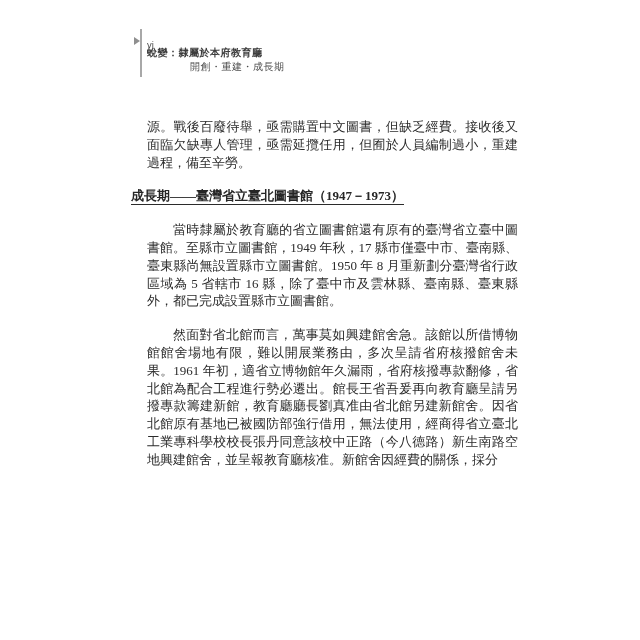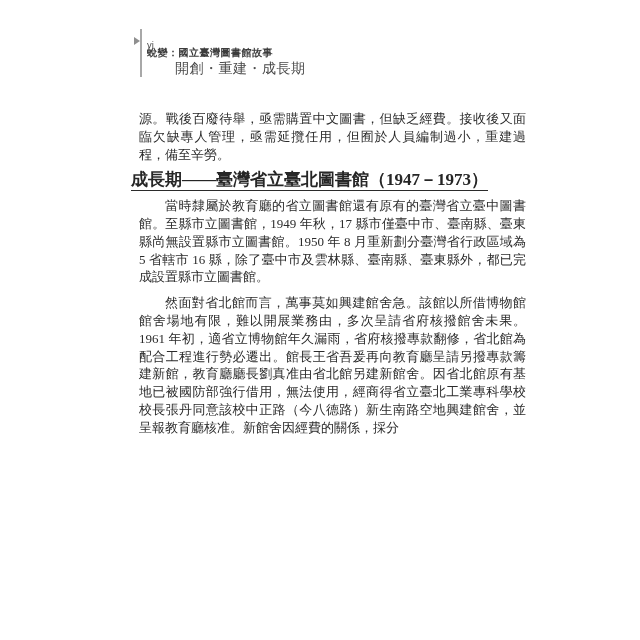--- a/index.html
+++ b/index.html
@@ -56,70 +56,70 @@
     left: 13px;
     top: 17px;
     font-size: 10px;
     font-weight: bold;
     letter-spacing: 0.5px;
     color: #3c3c3c;
     white-space: nowrap;
   }
   .hdr-sub {
     position: absolute;
-    left: 41px;
+    left: 56px;
     top: 31px;
-    font-size: 14px;
+    font-size: 10px;
     letter-spacing: 0.5px;
     color: #4a4a4a;
     white-space: nowrap;
   }
 
   
   .text-col {
     position: absolute;
     left: 131px;
     top: 102px;
     width: 403px;
     font-size: 13px;
     line-height: 17.8px;
     color: #2b2b2b;
     text-align: justify;
     text-justify: inter-ideograph;
   }
   .para {
-    margin: 8px;
+    margin: 16px;
     text-indent: 2em;
   }
   .para.no-indent {
     text-indent: 0;
   }
   .section-heading {
     margin: 5px 0 5px 0;
-    font-size: 17px;
+    font-size: 13px;
     font-weight: bold;
     line-height: 17.8px;
     color: #262626;
     text-align: left;
   }
   .section-heading .u {
     border-bottom: 1.3px solid #2b2b2b;
     padding-bottom: 1px;
   }
 </style>
 </head>
 <body>
 
 <div class="page">
 
   <div class="hdr">
     <span class="hdr-marker"></span>
     <span class="hdr-bar"></span>
     <span class="hdr-pagenum">vi</span>
-    <div class="hdr-title">蛻變：國立臺灣圖書館故事</div>
+    <div class="hdr-title">蛻變：隸屬於本府教育廳</div>
     <div class="hdr-sub">開創・重建・成長期</div>
   </div>
 
   <div class="text-col">
 
     <p class="para no-indent">源。戰後百廢待舉，亟需購置中文圖書，但缺乏經費。接收後又面臨欠缺專人管理，亟需延攬任用，但囿於人員編制過小，重建過程，備至辛勞。</p>
 
     <h2 class="section-heading"><span class="u">成長期——臺灣省立臺北圖書館（1947－1973）</span></h2>
 
 

